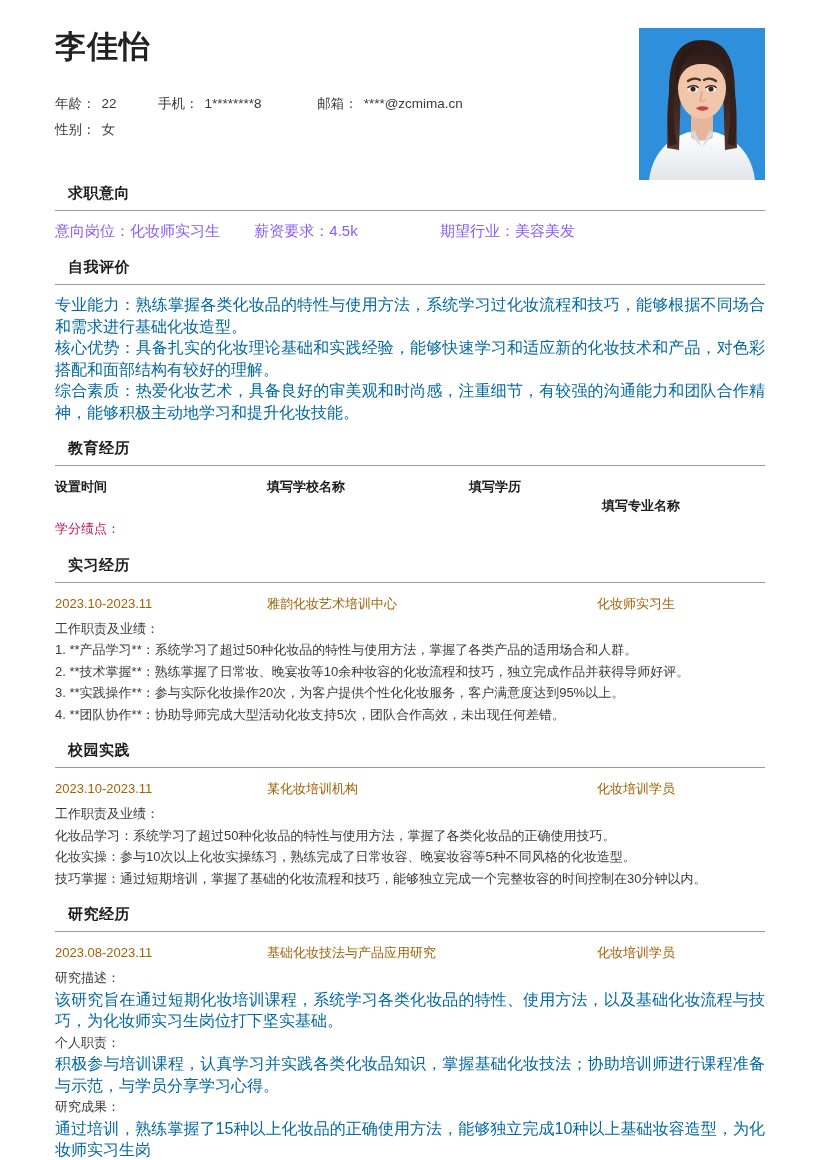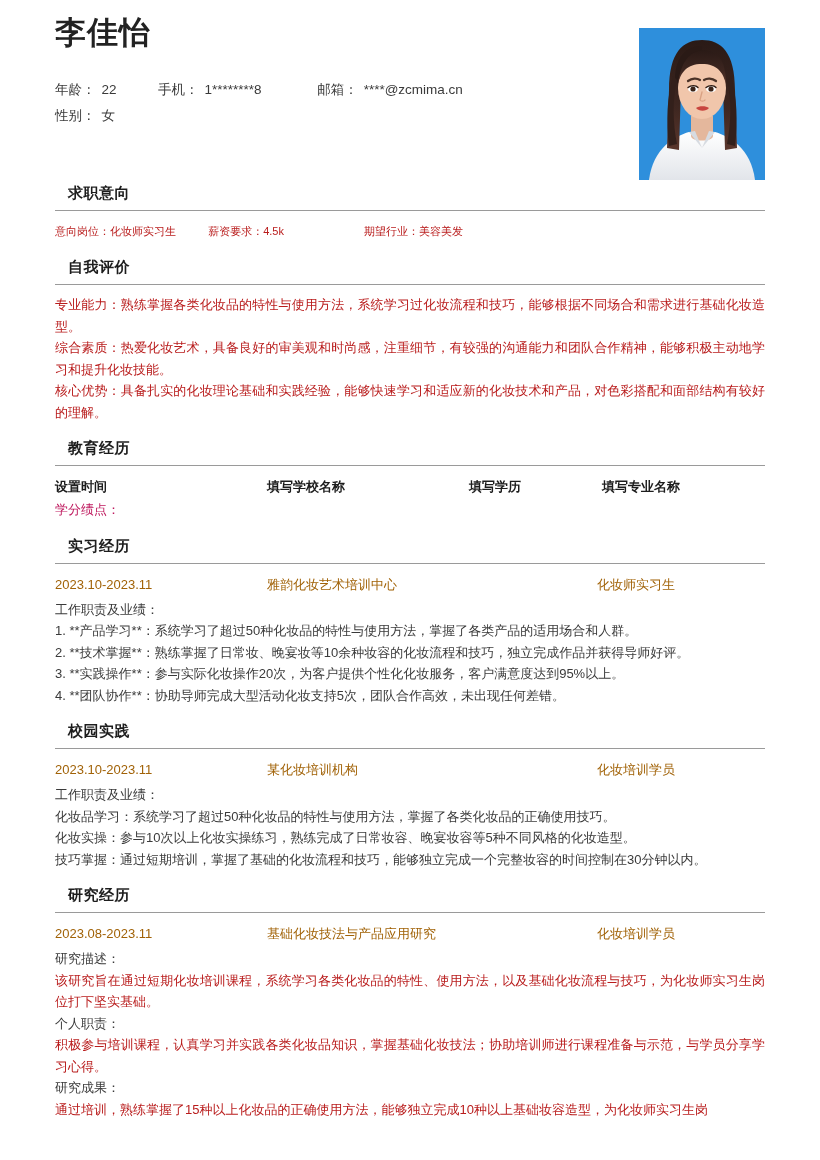--- a/index.html
+++ b/index.html
@@ -22,21 +22,21 @@
     position: relative;
     width: 820px;
     height: 1160px;
     padding: 0 55px;
     background: #ffffff;
   }
 
   
   .header {
     position: relative;
-    padding-top: 14px;
+    padding-top: 28px;
     min-height: 168px;
   }
   .name {
     font-size: 31px;
     font-weight: 700;
     color: #222222;
     letter-spacing: 1px;
     line-height: 1.2;
     margin: 0 0 26px 0;
   }
@@ -73,31 +73,31 @@
     padding-left: 13px;
     padding-bottom: 7px;
     letter-spacing: .5px;
   }
   .section-rule {
     border-bottom: 1px solid #9a9a9a;
     margin-bottom: 9px;
   }
 
   .body-text {
-    font-size: 13px;
-    color: #b91c1c;
+    font-size: 16px;
+    color: #0369a1;
     line-height: 21.5px;
     text-align: justify;
   }
   .body-text p { margin: 0; }
 
   
   .intent-row {
-    font-size: 11px;
-    color: #b91c1c;
+    font-size: 15px;
+    color: #8b5cf6;
     line-height: 22px;
     white-space: nowrap;
   }
   .intent-row .gap-a { display: inline-block; width: 26px; }
   .intent-row .gap-b { display: inline-block; width: 74px; }
 
   
   .entry-head {
     display: flex;
     font-size: 13px;
@@ -120,21 +120,21 @@
   .edu-head {
     display: flex;
     font-size: 13px;
     font-weight: 700;
     color: #1d1d1d;
     line-height: 24px;
   }
   .edu-c1 { width: 212px; flex: 0 0 212px; }
   .edu-c2 { width: 202px; flex: 0 0 202px; }
   .edu-c3 { width: 133px; flex: 0 0 133px; }
-  .edu-c4 { flex: 1 1 auto; }
+  .edu-c4 { flex: 1 1 auto; margin-top: 19px; }
   .edu-line {
     font-size: 13px;
     color: #be185d;
     line-height: 21.5px;
   }
 
   .bullet-list { margin: 0; padding: 0; list-style: none; }
   .bullet-list li {
     font-size: 13px;
     color: #3a3a3a;
@@ -220,22 +220,22 @@
       <span class="gap-b"></span>
       <span>期望行业：</span><span>美容美发</span>
     </div>
   </div>
 
   <div class="section">
     <div class="section-title">自我评价</div>
     <div class="section-rule"></div>
     <div class="body-text">
       <p>专业能力：熟练掌握各类化妆品的特性与使用方法，系统学习过化妆流程和技巧，能够根据不同场合和需求进行基础化妆造型。</p>
+      <p>核心优势：具备扎实的化妆理论基础和实践经验，能够快速学习和适应新的化妆技术和产品，对色彩搭配和面部结构有较好的理解。</p>
       <p>综合素质：热爱化妆艺术，具备良好的审美观和时尚感，注重细节，有较强的沟通能力和团队合作精神，能够积极主动地学习和提升化妆技能。</p>
-      <p>核心优势：具备扎实的化妆理论基础和实践经验，能够快速学习和适应新的化妆技术和产品，对色彩搭配和面部结构有较好的理解。</p>
     </div>
   </div>
 
   <div class="section">
     <div class="section-title">教育经历</div>
     <div class="section-rule"></div>
     <div class="edu-head">
       <div class="edu-c1">设置时间</div>
       <div class="edu-c2">填写学校名称</div>
       <div class="edu-c3">填写学历</div>

